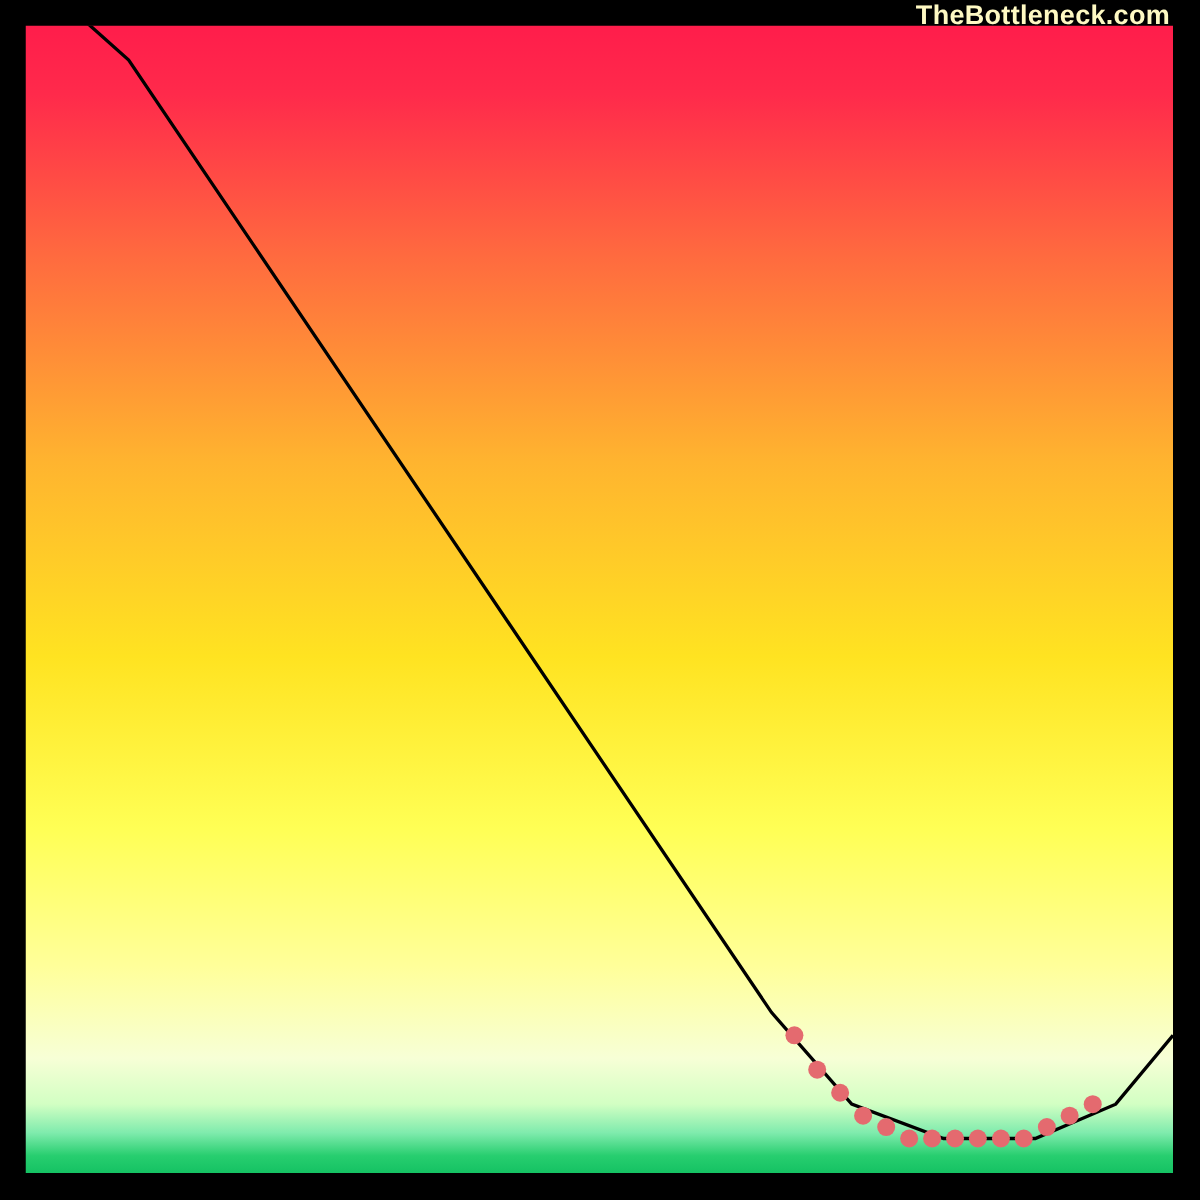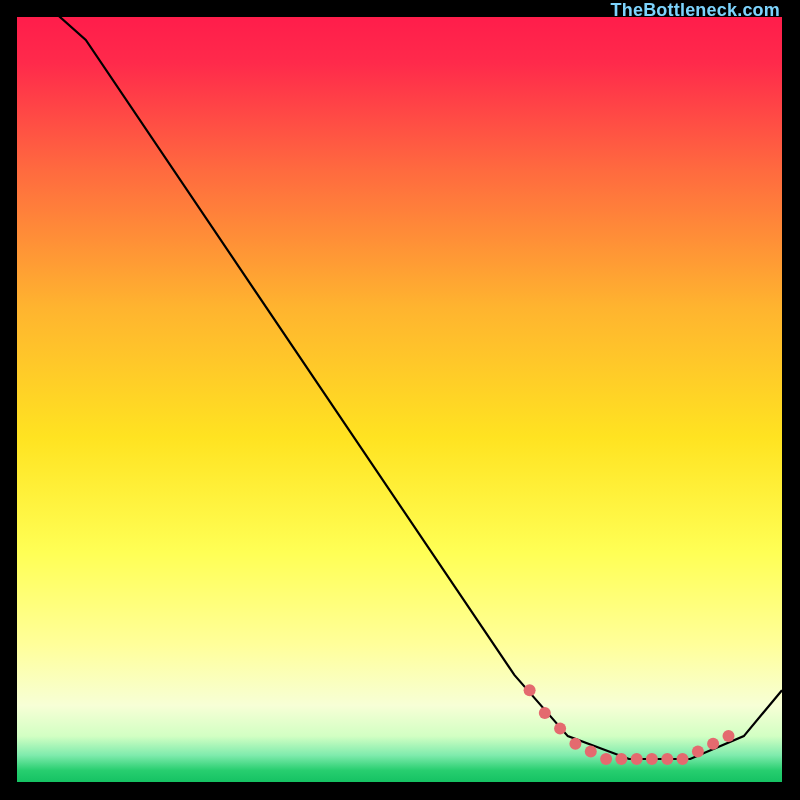--- a/index.html
+++ b/index.html
@@ -18,21 +18,21 @@
     height: 765px;
     background: #000;
   }
   .attribution {
     position: absolute;
     right: 20px;
     top: 0px;
     font-family: Arial, Helvetica, sans-serif;
     font-size: 18px;
     font-weight: 600;
-    color: #7dd3fc;
+    color: #fef9c3;
     letter-spacing: 0.2px;
   }
   svg.plot {
     position: absolute;
     left: 17px;
     top: 17px;
     width: 765px;
     height: 765px;
     display: block;
   }

